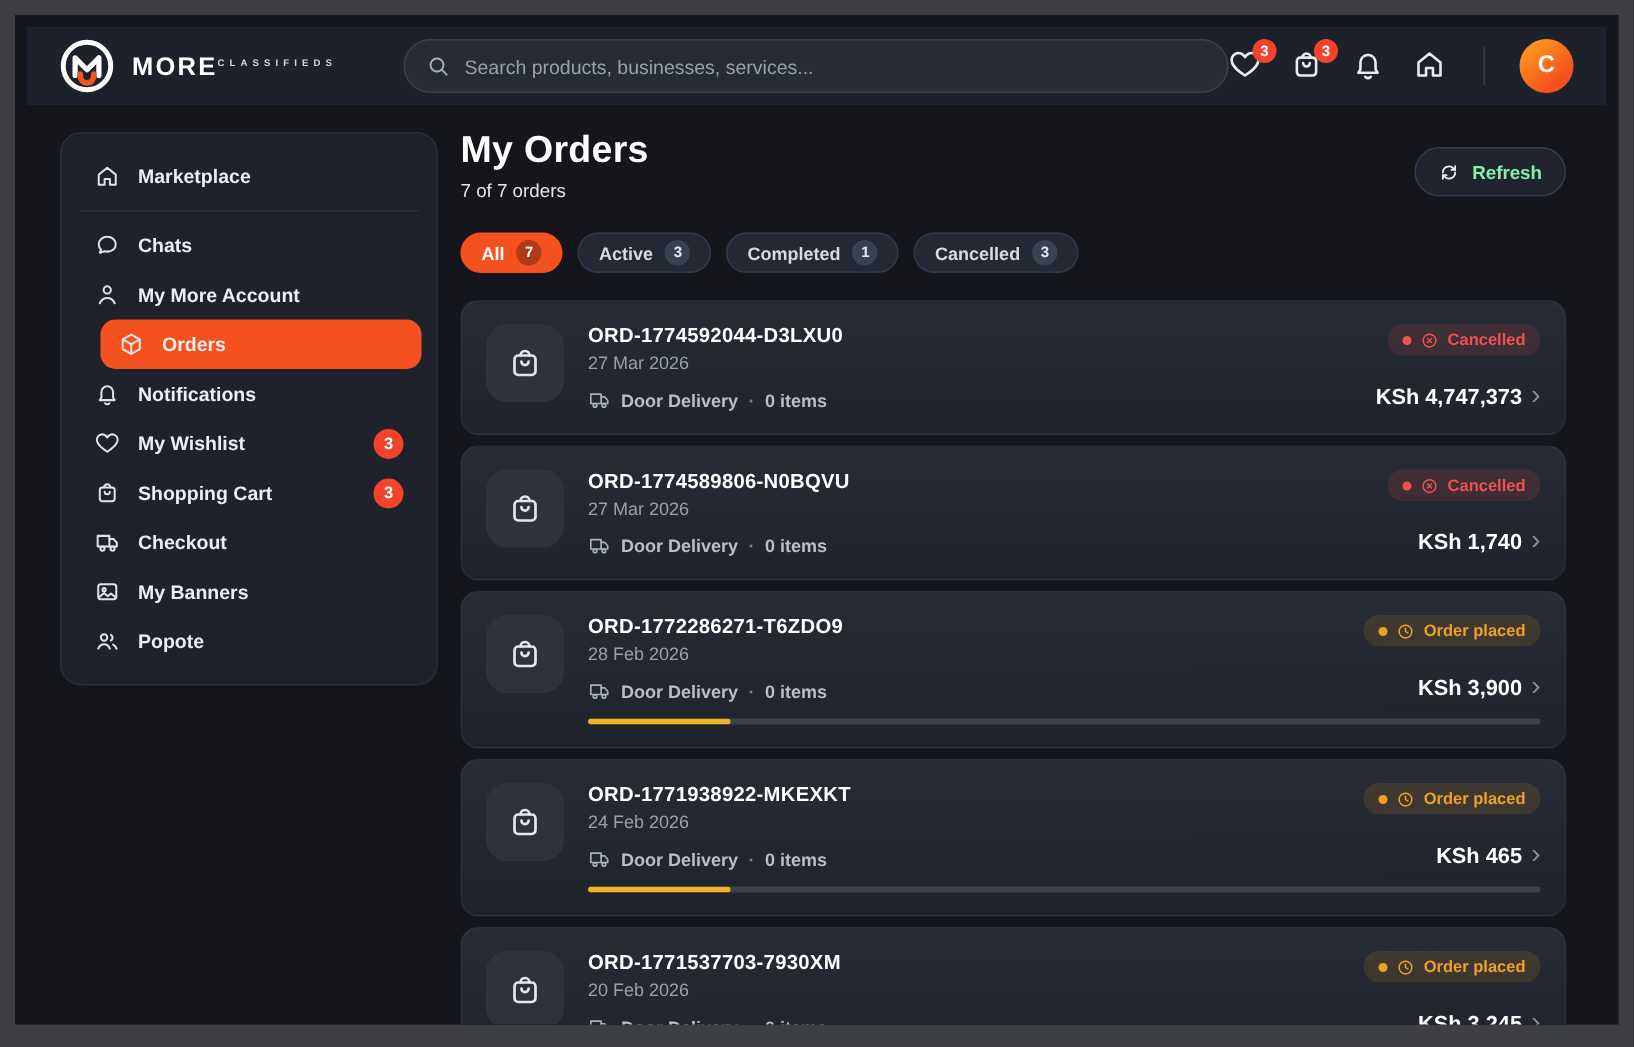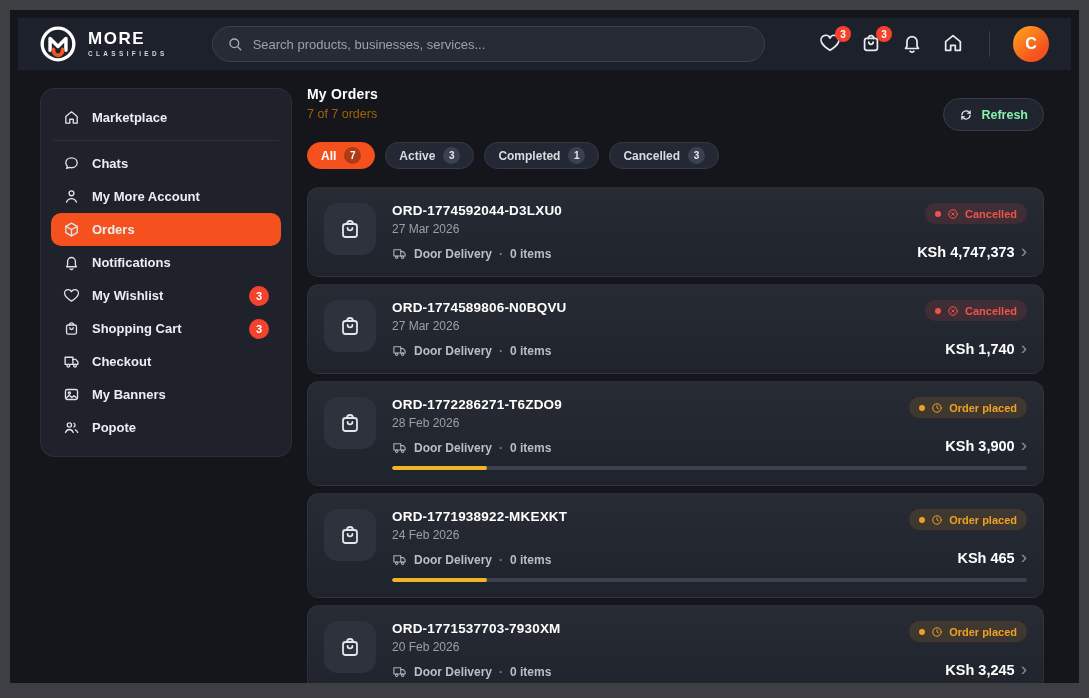--- a/index.html
+++ b/index.html
@@ -14,21 +14,21 @@
     position:absolute; left:10px; top:10px; width:1069px; height:673px;
     background:#14161b; overflow:hidden;
   }
   
   .topbar {
     margin:8px 8px 0 8px; height:52px; background:#1d212c;
     display:flex; align-items:center; padding:0 22px 0 20px;
   }
   .logo { display:flex; align-items:center; gap:10px; }
   .logo-mark { width:40px; height:40px; display:block; }
-  .brand { display:flex; flex-direction:column; line-height:1; }
+  .brand { display:flex; flex-direction:row; line-height:1; }
   .brand-name { color:#fff; font-size:17px; font-weight:800; letter-spacing:1.5px; }
   .brand-sub { color:#d3d7de; font-size:6.4px; font-weight:700; letter-spacing:3.4px; margin-top:4px; }
   .searchbar {
     margin-left:44px; width:553px; height:36px; border-radius:18px;
     background:#262b36; border:1px solid #3a404d;
     display:flex; align-items:center; padding:0 14px; gap:10px;
   }
   .searchbar svg { width:16px; height:16px; stroke:#aab0bb; flex:0 0 auto; }
   .searchbar input {
     background:transparent; border:none; outline:none; color:#e8eaee;
@@ -56,32 +56,32 @@
     background:#1f222b; border:1px solid #2b2f39; border-radius:14px;
     padding:12px 10px;
   }
   .side-item {
     height:33px; display:flex; align-items:center; gap:12px;
     padding:0 12px; border-radius:10px; color:#eceef2;
     font-size:13px; font-weight:700; cursor:pointer;
   }
   .side-item .side-icon { width:17px; height:17px; display:flex; }
   .side-item svg { width:17px; height:17px; stroke:#dfe2e8; }
-  .side-item.active { background:#f4511e; }
+  .side-item.active { background:#f4511e;margin-left:16px; }
   .side-divider { height:1px; background:#2c303a; margin:6px 2px; }
   .side-badge {
     margin-left:auto; min-width:20px; height:20px; border-radius:10px;
     background:#f4432c; color:#fff; font-size:11px; font-weight:700;
     display:flex; align-items:center; justify-content:center; padding:0 5px;
   }
   
   .main { position:absolute; left:297px; top:76px; width:737px; }
   .main-head { position:relative; }
-  .page-title { color:#fff; font-size:14px; font-weight:800; letter-spacing:.2px; }
-  .page-subtitle { color:#a16207; font-size:12.5px; margin-top:5px; }
+  .page-title { color:#fff; font-size:25px; font-weight:800; letter-spacing:.2px; }
+  .page-subtitle { color:#e5e5e5; font-size:12.5px; margin-top:5px; }
   .refresh-btn {
     position:absolute; right:0; top:12px; height:33px; border-radius:17px;
     background:#20242e; border:1px solid #373c48; color:#86efac;
     font-size:12.5px; font-weight:700; font-family:inherit;
     display:flex; align-items:center; gap:8px; padding:0 15px; cursor:pointer;
   }
   .refresh-btn svg { width:14px; height:14px; stroke:#e8eaee; }
   .filters { display:flex; gap:10px; margin-top:21px; }
   .filter-pill {
     height:27px; border-radius:14px; display:flex; align-items:center; gap:8px;

